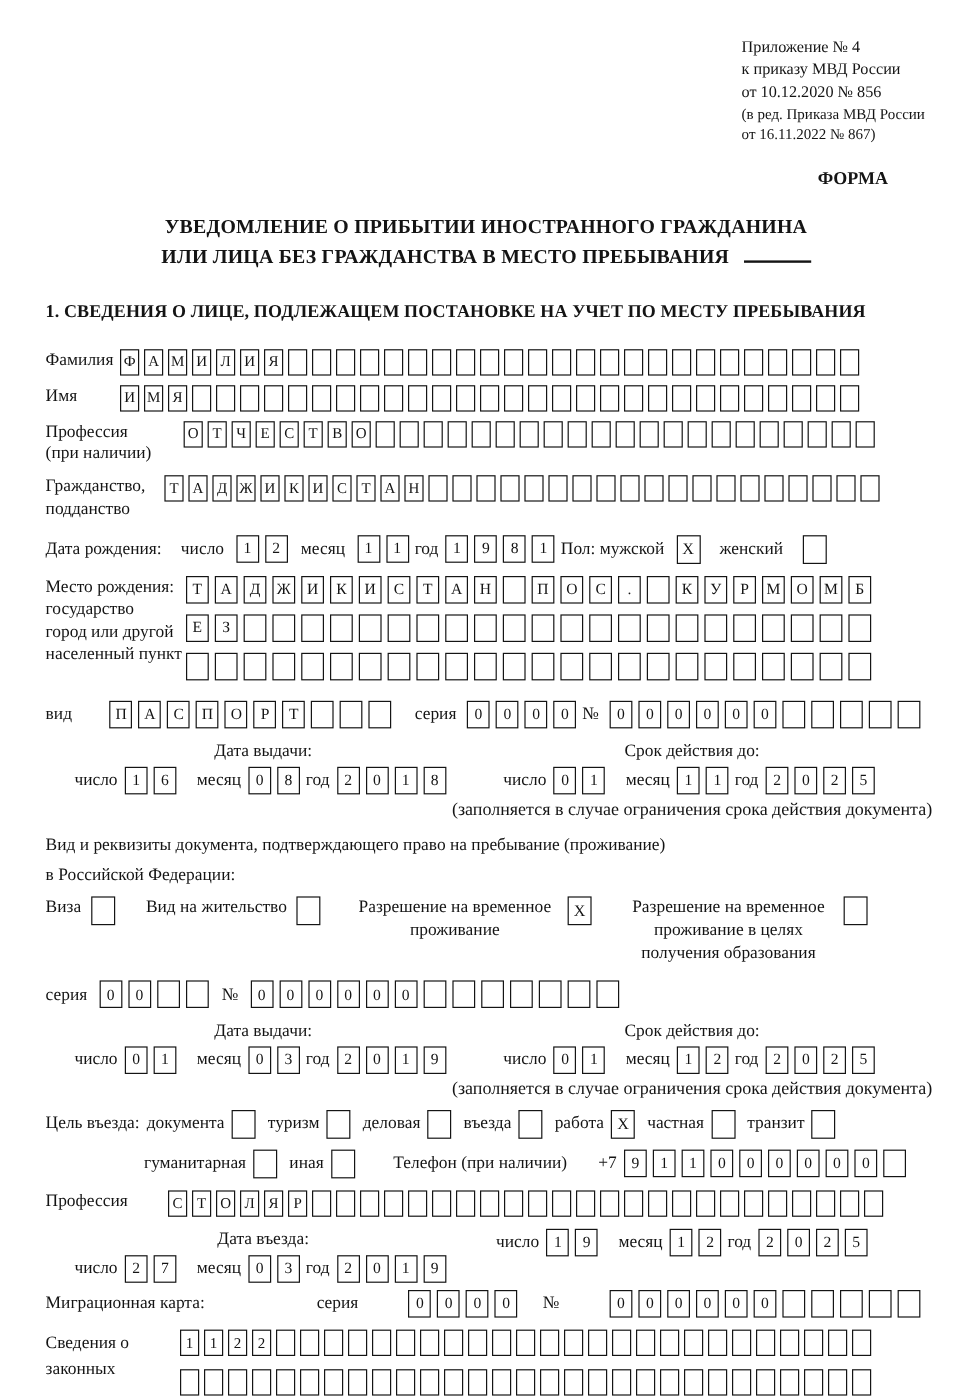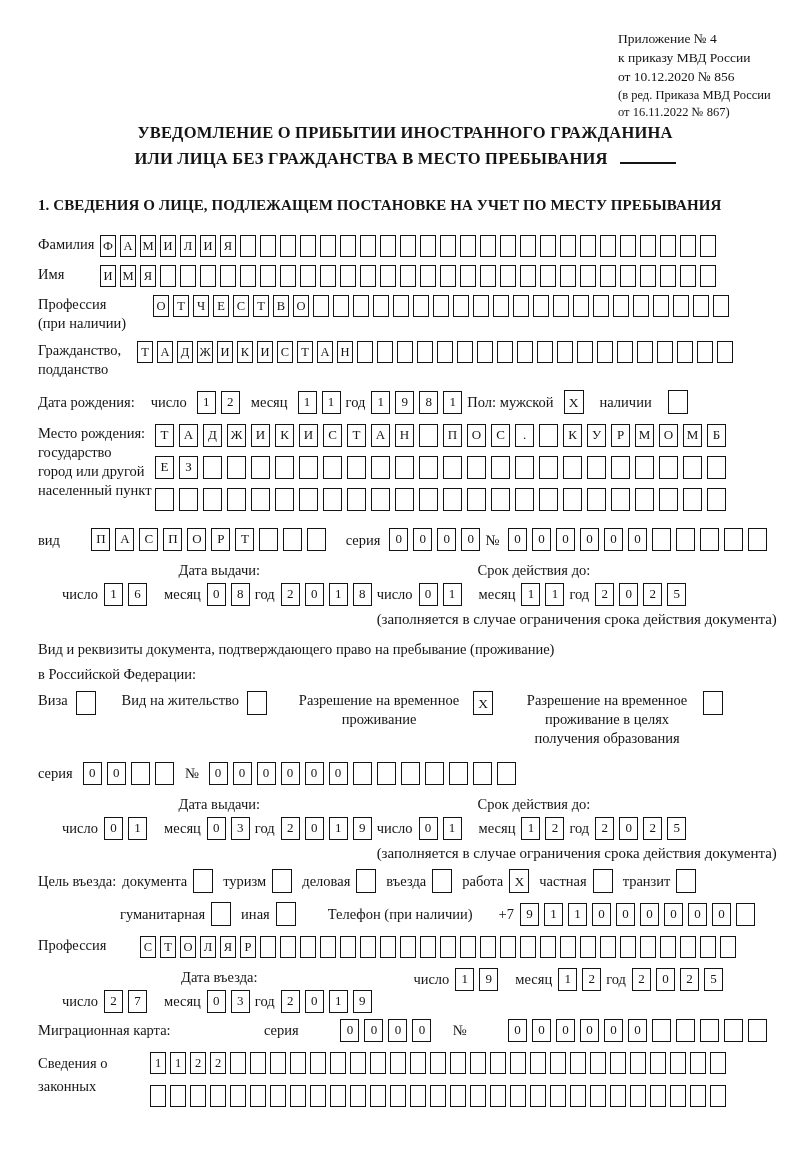--- a/index.html
+++ b/index.html
@@ -38,21 +38,21 @@
   .checkbox{
     flex:none;display:inline-flex;align-items:center;justify-content:center;
     width:18px;height:22px;border:1.5px solid #141414;font-size:13.5px;background:#fff;
   }
   
   .dates-row{display:flex;justify-content:space-between;margin:10px 0 6px;padding-left:24px;padding-right:34px;}
   .dg-head{text-align:center;margin-bottom:3px;}
   .dg-cells{display:flex;align-items:center;}
   .dg-cells .lab{margin-right:6px;}
   .dg-cells .gap{width:12px;}
-  .dg-right{display:flex;flex-direction:column;align-items:flex-start;}
+  .dg-right{display:flex;flex-direction:column;align-items:center;}
   .note{font-size:15px;margin-top:4px;white-space:nowrap;}
   
   .inline-row{display:flex;align-items:center;}
   .inline-row .sp6{width:6px;}.inline-row .sp10{width:10px;}.inline-row .sp16{width:16px;}
   .doc-heading{text-align:center;font-weight:bold;margin:4px 0 8px;}
   .res-text{margin:10px 0 2px;}
   .options-row{display:flex;align-items:flex-start;margin:8px 0 12px;}
   .opt{display:flex;align-items:flex-start;}
   .opt .olabel{margin-right:8px;}
   .opt .olabel.center{text-align:center;}
@@ -69,20 +69,21 @@
 <div class="page">
 
   <div class="header-note">
     <div>Приложение № 4</div>
     <div>к приказу МВД России</div>
     <div>от 10.12.2020 № 856</div>
     <div class="sub">(в ред. Приказа МВД России</div>
     <div class="sub">от 16.11.2022 № 867)</div>
   </div>
 
+  <div class="form-label">ФОРМА</div>
 
   <div class="title">
     <div>УВЕДОМЛЕНИЕ О ПРИБЫТИИ ИНОСТРАННОГО ГРАЖДАНИНА</div>
     <div>
       <span>ИЛИ ЛИЦА БЕЗ ГРАЖДАНСТВА В МЕСТО ПРЕБЫВАНИЯ</span><span class="title-underline"></span>
     </div>
   </div>
 
   <div class="section-heading">1. СВЕДЕНИЯ О ЛИЦЕ, ПОДЛЕЖАЩЕМ ПОСТАНОВКЕ НА УЧЕТ ПО МЕСТУ ПРЕБЫВАНИЯ</div>
 
@@ -258,21 +259,21 @@
     <span class="cells wide">
         <span class="cell">1</span>
         <span class="cell">9</span>
         <span class="cell">8</span>
         <span class="cell">1</span>
       </span>
     <span>Пол: мужской</span>
       <span class="sp10"></span>
     <span class="checkbox">X</span>
       <span class="sp16"></span>
-    <span>наличии</span>
+    <span>женский</span>
       <span class="sp16"></span>
     <span class="checkbox"></span>
   </div>
 
   <div class="frow">
     <div class="flabel lw-birth">
       <div>Место рождения:</div>
       <div>государство</div>
       <div>город или другой</div>
       <div>населенный пункт</div>

